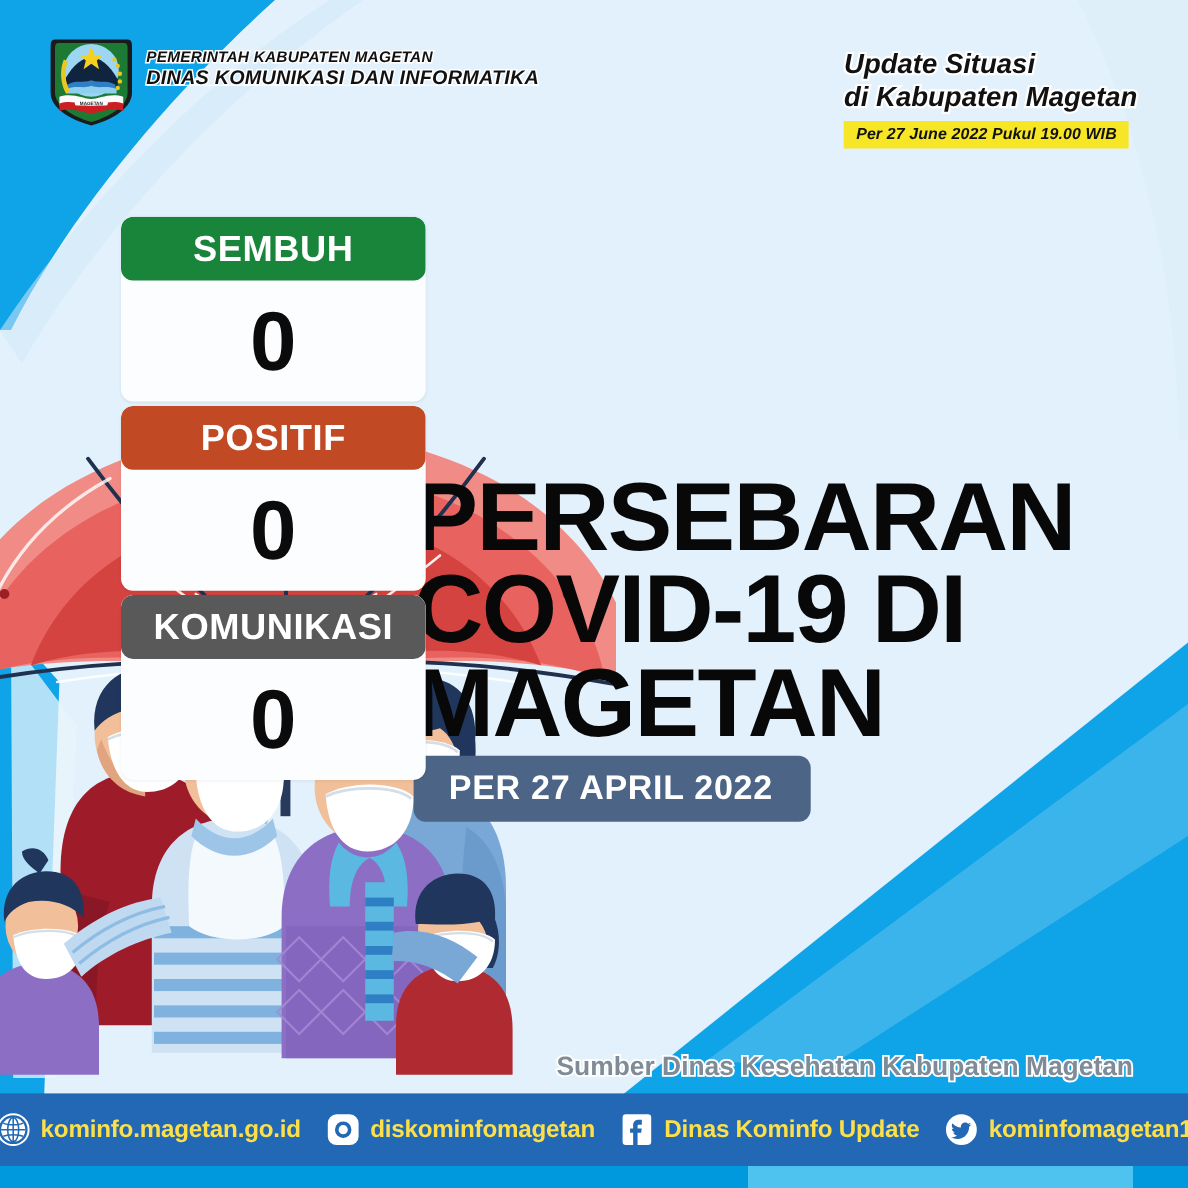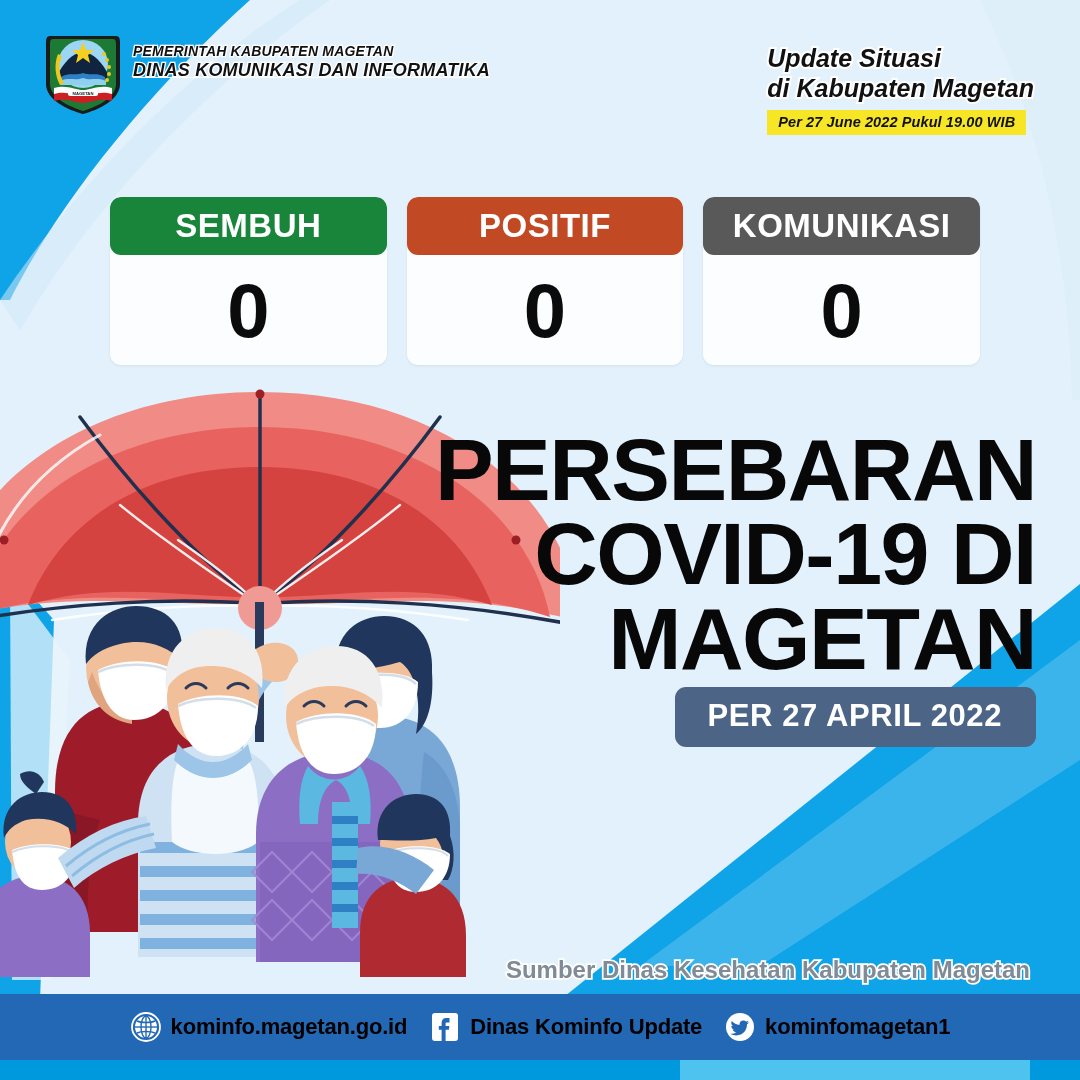--- a/index.html
+++ b/index.html
@@ -81,22 +81,23 @@
     letter-spacing:0.1px;
     white-space:nowrap;
   }
 
   
   .stats {
     position:absolute;
     top:197px; left:110px;
     width:870px;
     display:flex;
-    gap:20px;
+    gap:4px;
     z-index:14;
+    flex-direction:column;
   }
   .card {
     width:277px;
     background:#FCFDFE;
     border-radius:11px;
     overflow:hidden;
     box-shadow:0 1px 3px rgba(0,0,0,0.07);
   }
   .card-head {
     height:58px;
@@ -128,21 +129,21 @@
     width:600px; height:610px;
     z-index:10;
   }
   .illustration svg { display:block; width:600px; height:610px; }
 
   
   .title-block {
     position:absolute;
     right:44px; top:428px;
     width:660px;
-    text-align:right;
+    text-align:left;
     z-index:13;
   }
   .title-line {
     font-size:88px;
     font-weight:bold;
     color:#080808;
     line-height:0.96;
     letter-spacing:-1.5px;
     white-space:nowrap;
   }
@@ -194,21 +195,21 @@
     align-items:center;
     gap:9px;
   }
   .social .ic {
     width:32px; height:32px;
     display:block;
     flex:0 0 auto;
   }
   .social .ic svg { display:block; width:32px; height:32px; }
   .social .txt {
-    color:#000000;
+    color:#fde047;
     font-size:22px;
     font-weight:bold;
     letter-spacing:-0.2px;
     white-space:nowrap;
   }
   .footer-strip {
     position:absolute;
     left:0; bottom:0;
     width:1080px; height:20px;
     display:flex;
@@ -472,20 +473,32 @@
               <path d="M5,16 L27,16"></path>
               <path d="M7,10 C11,12 21,12 25,10"></path>
               <path d="M7,22 C11,20 21,20 25,22"></path>
               <path d="M16,5 L16,27"></path>
             </g>
           </svg>
         </span>
         <span class="txt">kominfo.magetan.go.id</span>
       </div>
 
+      <div class="social">
+        <span class="ic">
+          <svg viewBox="0 0 32 32" xmlns="http://www.w3.org/2000/svg">
+            <rect x="2" y="2" width="28" height="28" rx="8" fill="#FFFFFF"></rect>
+            <circle cx="16" cy="16" r="7.5" fill="#2368B5"></circle>
+            <circle cx="16" cy="16" r="4.2" fill="#FFFFFF"></circle>
+            <circle cx="24.6" cy="7.6" r="2" fill="#FFFFFF"></circle>
+            <rect x="5.2" y="5.2" width="21.6" height="21.6" rx="6" fill="none" stroke="#2368B5" stroke-width="0"></rect>
+          </svg>
+        </span>
+        <span class="txt">diskominfomagetan</span>
+      </div>
 
       <div class="social">
         <span class="ic">
           <svg viewBox="0 0 32 32" xmlns="http://www.w3.org/2000/svg">
             <rect x="3" y="2" width="26" height="28" rx="3" fill="#FFFFFF"></rect>
             <path d="M20.5,11.5 L17.6,11.5 C17.0,11.5 16.6,11.9 16.6,12.6 L16.6,15 L20.4,15 L19.9,18.8 L16.6,18.8 L16.6,30 L12.6,30 L12.6,18.8 L9.8,18.8 L9.8,15 L12.6,15 L12.6,12.0 C12.6,8.9 14.4,7 17.4,7 L20.5,7 Z" fill="#2368B5"></path>
           </svg>
         </span>
         <span class="txt">Dinas Kominfo Update</span>
       </div>

